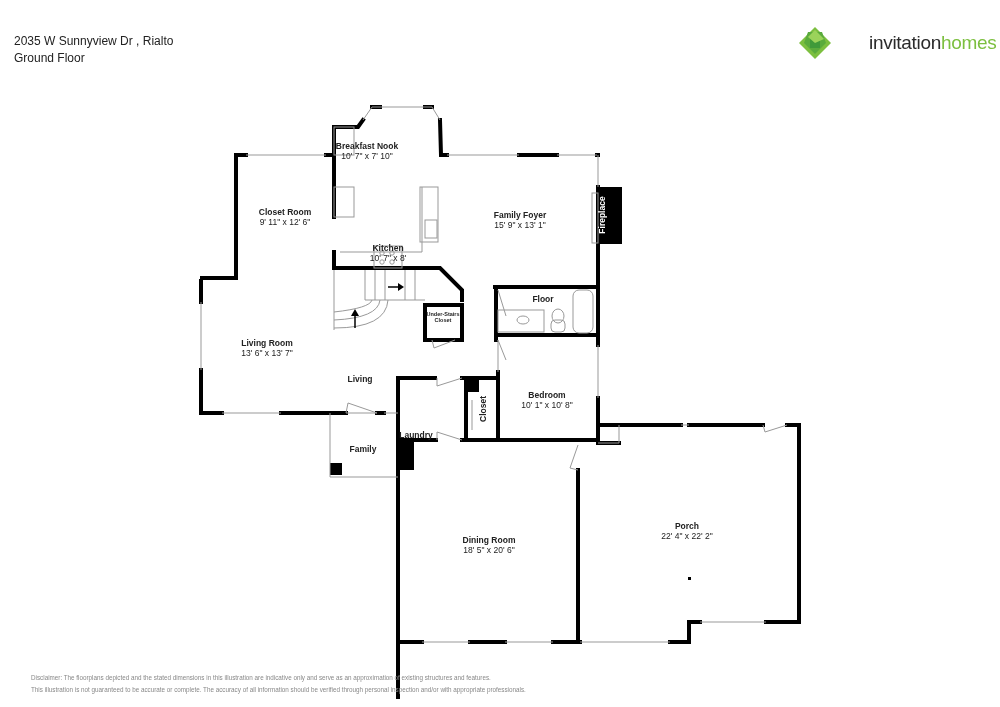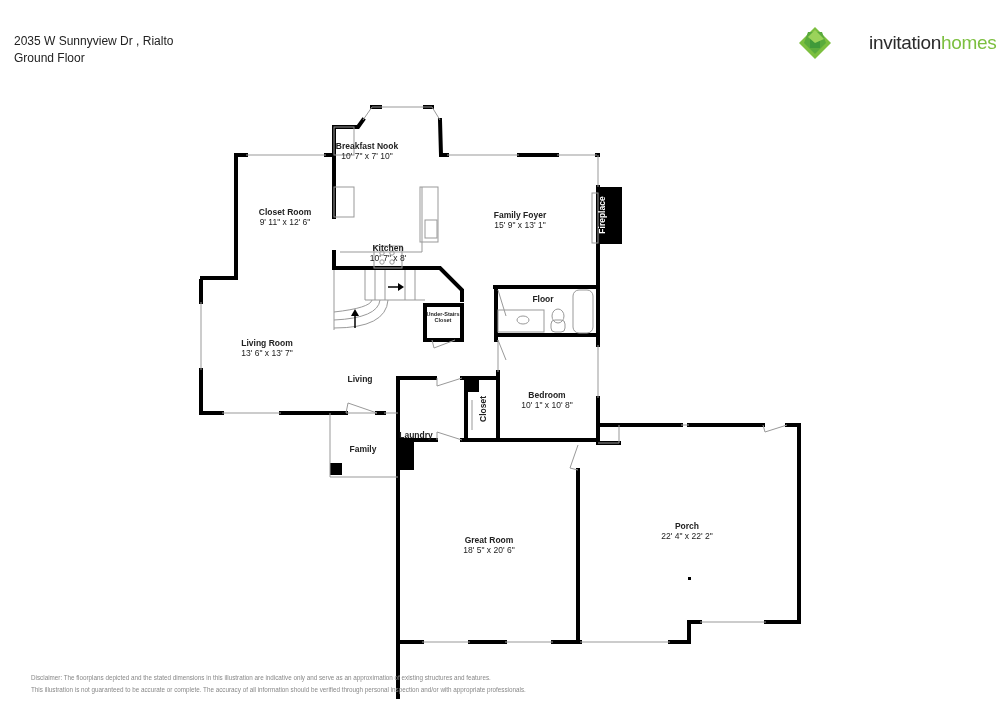--- a/index.html
+++ b/index.html
@@ -206,21 +206,21 @@
   <span class="d">10' 1" x 10' 8"</span>
 </div>
 <div class="lbl" style="left:416px;top:406px;margin-top:24px;">
   <span class="n">Laundry</span>
 </div>
 <div class="vert" style="left:470px;top:404px;">Closet</div>
 <div class="lbl" style="left:363px;top:444px;">
   <span class="n">Family</span>
 </div>
 <div class="lbl" style="left:489px;top:535px;">
-  <span class="n">Great Room</span>
+  <span class="n">Dining Room</span>
   <span class="d">18' 5" x 20' 6"</span>
 </div>
 <div class="lbl" style="left:687px;top:521px;">
   <span class="n">Porch</span>
   <span class="d">22' 4" x 22' 2"</span>
 </div>
 
 <div class="disc" style="top:674px;">Disclaimer: The floorplans depicted and the stated dimensions in this illustration are indicative only and serve as an approximation of existing structures and features.</div>
 <div class="disc" style="top:686px;">This illustration is not guaranteed to be accurate or complete. The accuracy of all information should be verified through personal inspection and/or with appropriate professionals.</div>
 

